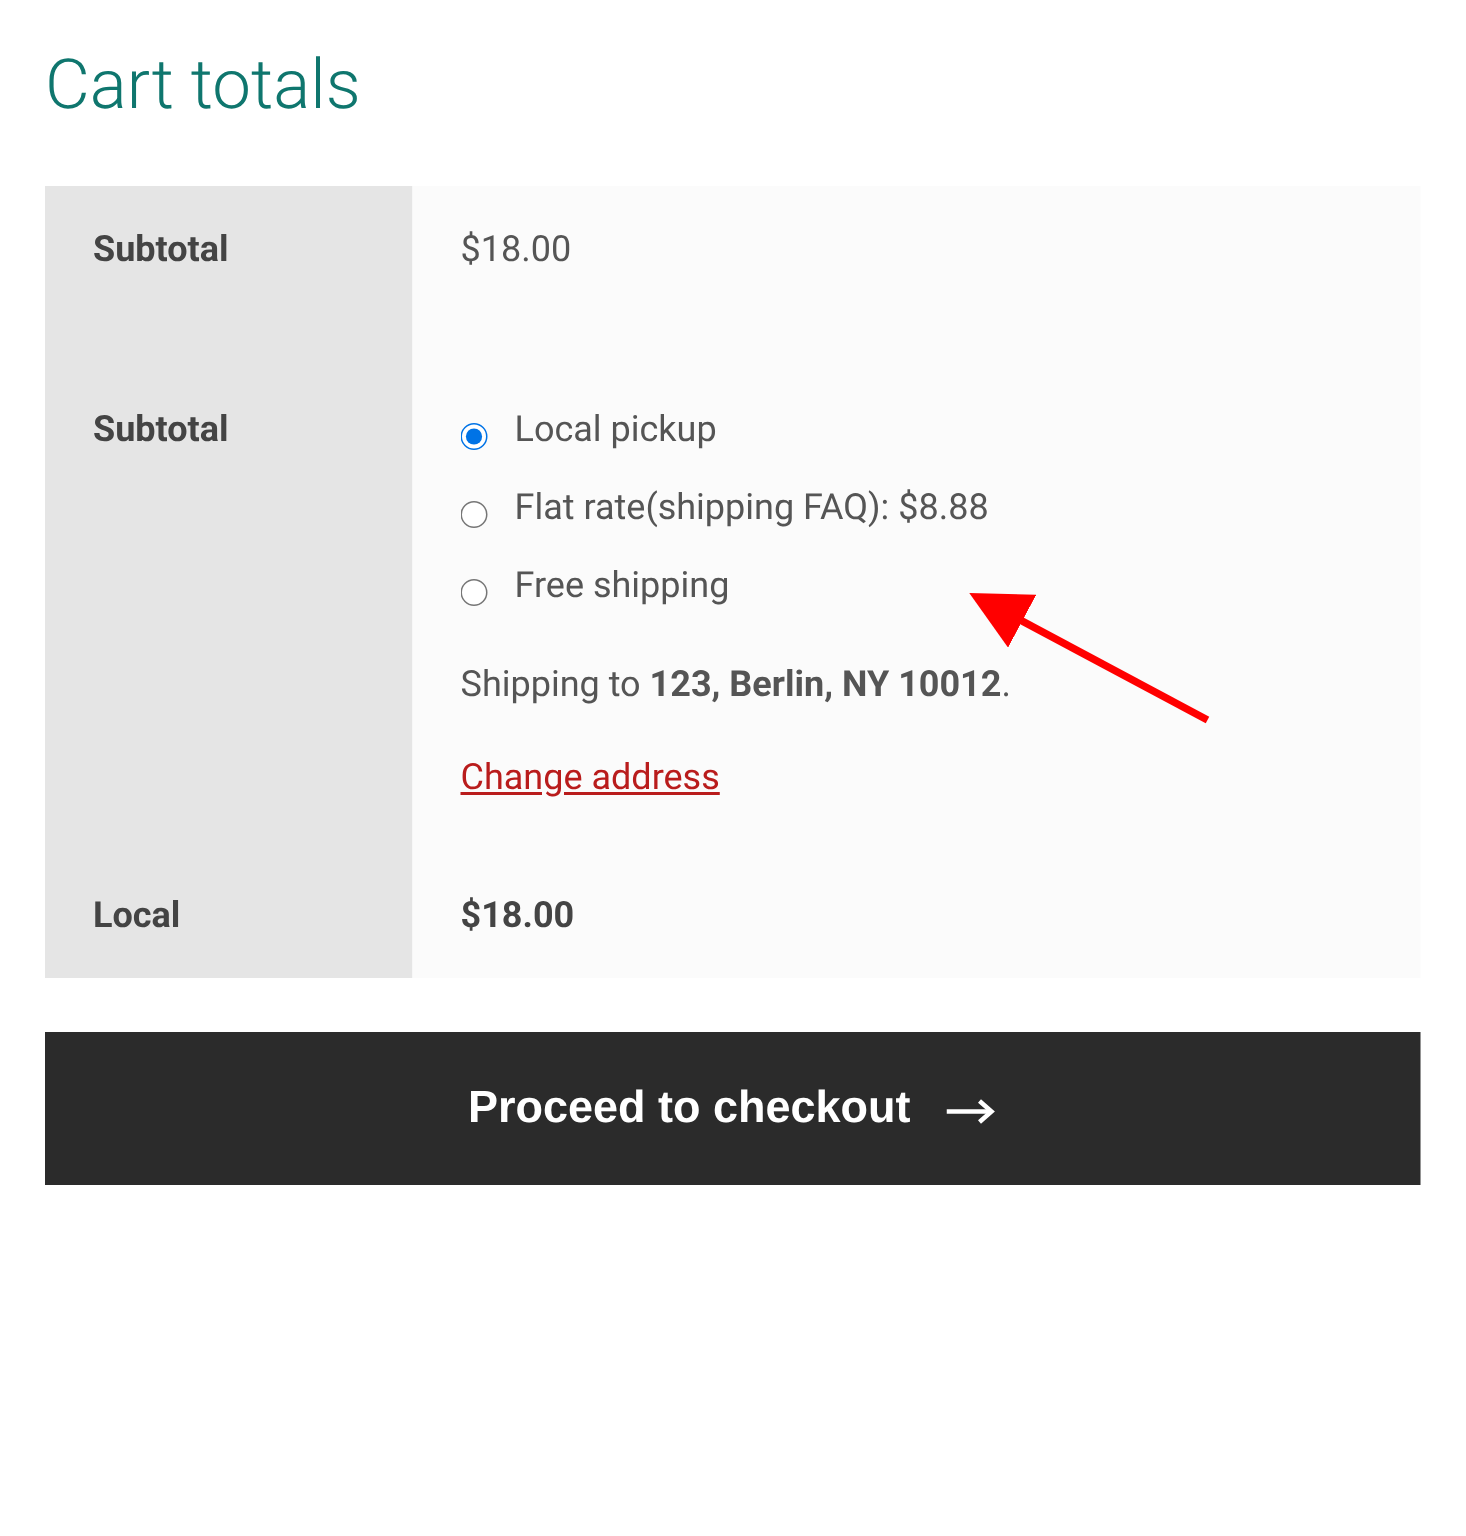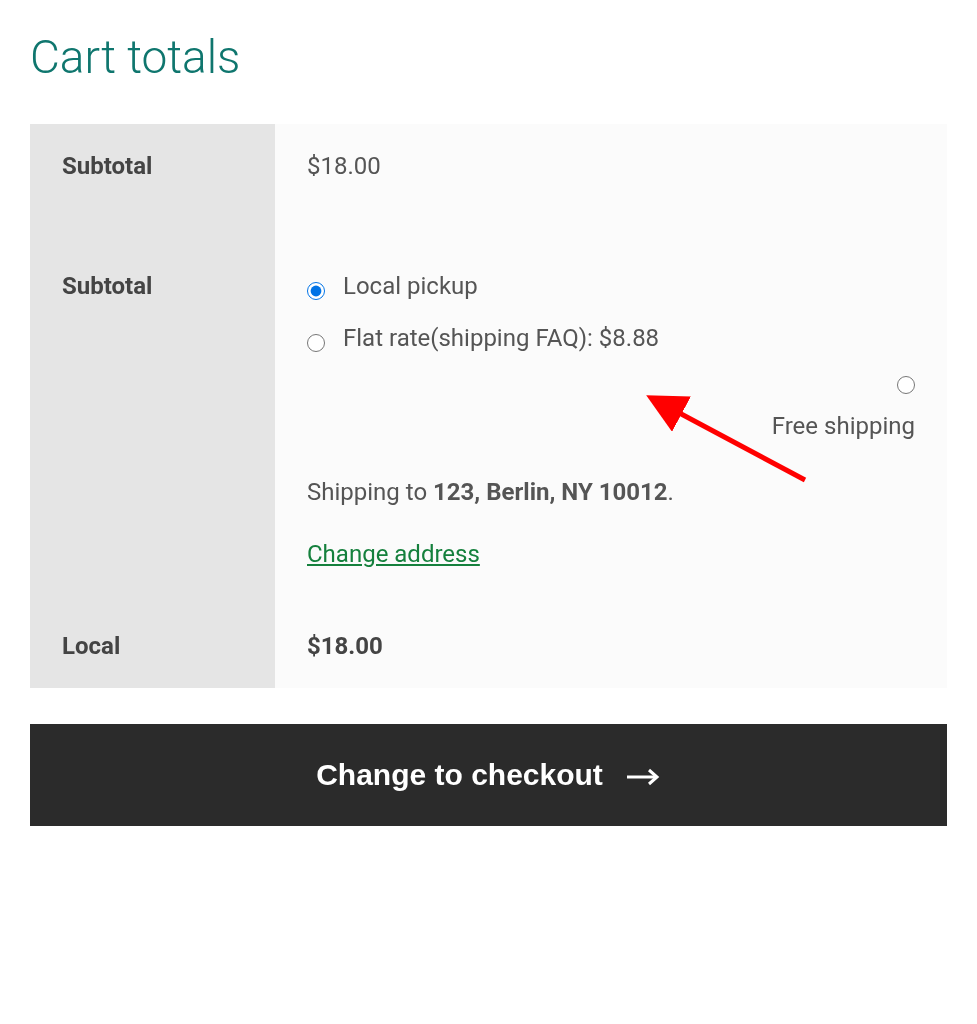--- a/index.html
+++ b/index.html
@@ -42,35 +42,35 @@
     .totals-table tr.shipping-row td {
       padding-top: 36px;
       padding-bottom: 36px;
     }
     .shipping-option {
       display: flex;
       align-items: flex-end;
       margin-bottom: 24px;
       gap: 18px;
     }
-    .shipping-option:last-of-type { margin-bottom: 38px; flex-direction: column; }
+    .shipping-option:last-of-type { margin-bottom: 38px; }
     .shipping-option input[type="radio"] {
       width: 18px;
       height: 18px;
       accent-color: #0073e6;
       cursor: pointer;
     }
     .shipping-to {
       margin-top: 31px;
       margin-bottom: 34px;
       color: #555;
     }
     .shipping-to .addr-bold { font-weight: 700; }
     .change-address {
-      color: #15803d;
+      color: #b91c1c;
       text-decoration: underline;
       cursor: pointer;
       font-size: 24px;
     }
     .totals-table tr.total-row td.value-cell {
       font-weight: 700;
       color: #444;
     }
     .checkout-button {
       display: flex;
@@ -132,21 +132,21 @@
       </td>
     </tr>
     <tr class="total-row">
       <td class="label-cell">Local</td>
       <td class="value-cell">$18.00</td>
     </tr>
   </tbody>
     </table>
 
   <button class="checkout-button">
-    <span>Change to checkout</span>
+    <span>Proceed to checkout</span>
     <span class="arrow-right">
       <svg width="34" height="18" viewBox="0 0 34 18" fill="none">
         <line x1="0" y1="9" x2="30" y2="9" stroke="#fff" stroke-width="3"></line>
         <polyline points="22,2 30,9 22,16" stroke="#fff" stroke-width="3" fill="none"></polyline>
       </svg>
     </span>
   </button>
 
   <svg class="annotation-arrow" style="left:605px; top:355px;" width="190" height="110">
     <defs>

